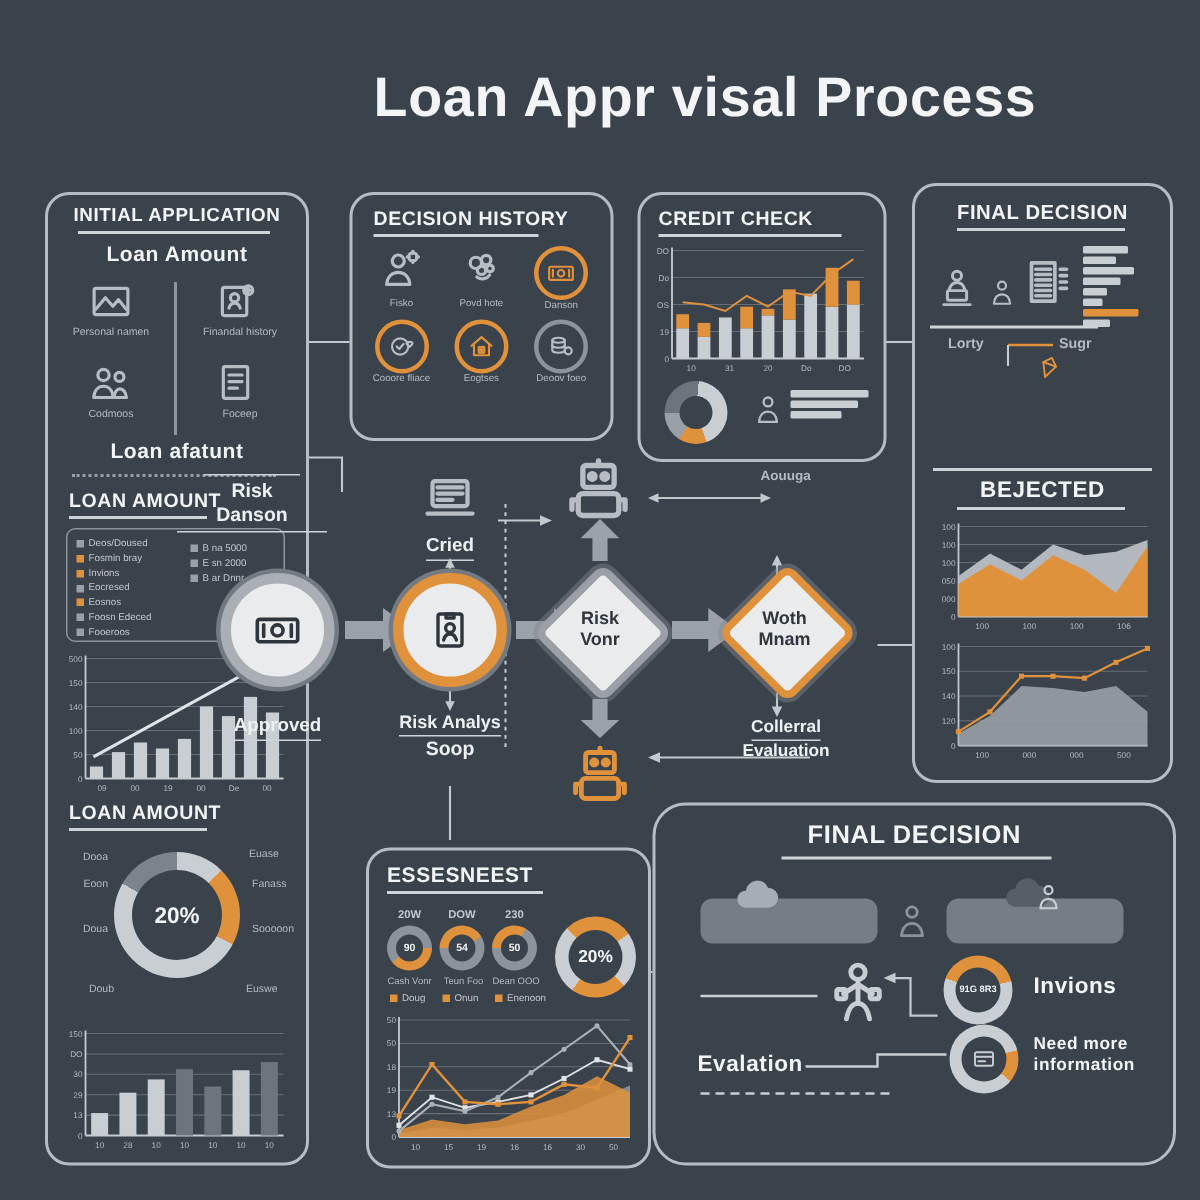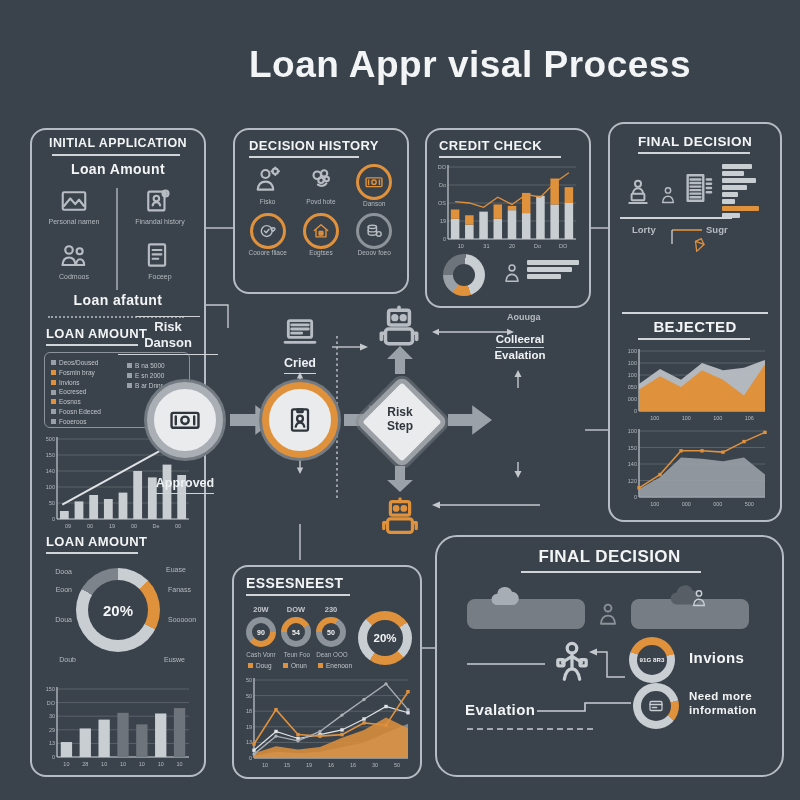--- a/index.html
+++ b/index.html
@@ -500,61 +500,72 @@
   </div>
 
   <div class="circle" style="left:262px;top:382px;border:7px solid #e0913c;">
     <span class="icon" style="width:32px;height:32px;color:#2f353c;"><svg viewBox="0 0 24 24">
           <rect x="6" y="4" width="12" height="16" rx="1.2"></rect>
           <path d="M10 4h4v2h-4z"></path>
           <circle cx="12" cy="11" r="2.2"></circle>
           <path d="M8.8 17c.5-2 1.8-3 3.2-3s2.7 1 3.2 3"></path>
         </svg></span>
   </div>
+  <div class="flowlab" style="left:252px;top:474px;width:96px;font-size:12px;">
+    <span class="uline">Risk Analys</span><br>
+    <span style="font-size:13px;">Soop</span>
+  </div>
 
   <div class="arr arr-h" style="left:344px;top:404px;width:46px;height:32px;"></div>
 
   <span class="icon abs" style="left:374px;top:302px;width:50px;height:50px;"><svg viewBox="0 0 24 24">
         <rect x="7" y="4" width="10" height="7" rx="1"></rect>
         <circle cx="10" cy="7.5" r=".9"></circle>
         <circle cx="14" cy="7.5" r=".9"></circle>
         <path d="M12 2.5V4"></path>
         <rect x="5.5" y="13" width="13" height="7" rx="1.5"></rect>
         <path d="M5.5 15h-2v3M18.5 15h2v3"></path>
       </svg></span>
   <div class="arr arr-up" style="left:386px;top:346px;width:28px;height:28px;"></div>
 
   <div class="dia-wrap" style="left:355px;top:375px;">
     <div class="dia" style="border:5px solid #9aa0a6;"></div>
     <div class="dia-label">
         <span>Risk</span>
-        <span>Step</span>
+        <span>Vonr</span>
       </div>
   </div>
 
   <div class="arr arr-dn" style="left:386px;top:466px;width:28px;height:26px;"></div>
   <span class="icon abs" style="left:377px;top:494px;width:46px;height:46px;color:#e0913c;stroke-width:2;"><svg viewBox="0 0 24 24">
         <rect x="7" y="4" width="10" height="7" rx="1"></rect>
         <circle cx="10" cy="7.5" r=".9"></circle>
         <circle cx="14" cy="7.5" r=".9"></circle>
         <path d="M12 2.5V4"></path>
         <rect x="5.5" y="13" width="13" height="7" rx="1.5"></rect>
         <path d="M5.5 15h-2v3M18.5 15h2v3"></path>
       </svg></span>
 
   <div class="arr arr-h" style="left:448px;top:404px;width:44px;height:32px;"></div>
 
-  <div class="flowlab" style="left:476px;top:332px;width:88px;font-size:11.5px;">
-    <span class="uline">Colleeral</span><br>
-    <span>Evalation</span>
-  </div>
-
-
-
-  <section class="panel" style="left:232px;top:565px;width:186px;height:210px;">
+
+  <div class="dia-wrap" style="left:478px;top:375px;">
+    <div class="dia" style="border:5px solid #e0913c;"></div>
+    <div class="dia-label">
+        <span>Woth</span>
+        <span>Mnam</span>
+      </div>
+  </div>
+
+  <div class="flowlab" style="left:478px;top:478px;width:92px;font-size:11.5px;">
+    <span class="uline">Collerral</span><br>
+    <span>Evaluation</span>
+  </div>
+
+  <section class="panel" style="left:244px;top:565px;width:186px;height:210px;">
     <div class="abs hdr" style="left:12px;top:8px;font-size:14px;">ESSESNEEST</div>
     <div class="rule" style="left:12px;top:27px;width:104px;"></div>
 
     <div class="abs minicap" style="left:10px;top:38px;width:34px;">20W</div>
     <div class="abs minicap" style="left:45px;top:38px;width:34px;">DOW</div>
     <div class="abs minicap" style="left:80px;top:38px;width:34px;">230</div>
 
     <div class="donut" id="assess-d1" style="left: 12px; top: 50px; width: 30px; height: 30px; background: conic-gradient(from 90deg, rgb(224, 145, 60) 0deg, rgb(224, 145, 60) 140deg, rgb(141, 147, 154) 140deg, rgb(141, 147, 154) 360deg);">
       <div class="hole" style="inset:6px;font-size:7px;">90</div>
     </div>

